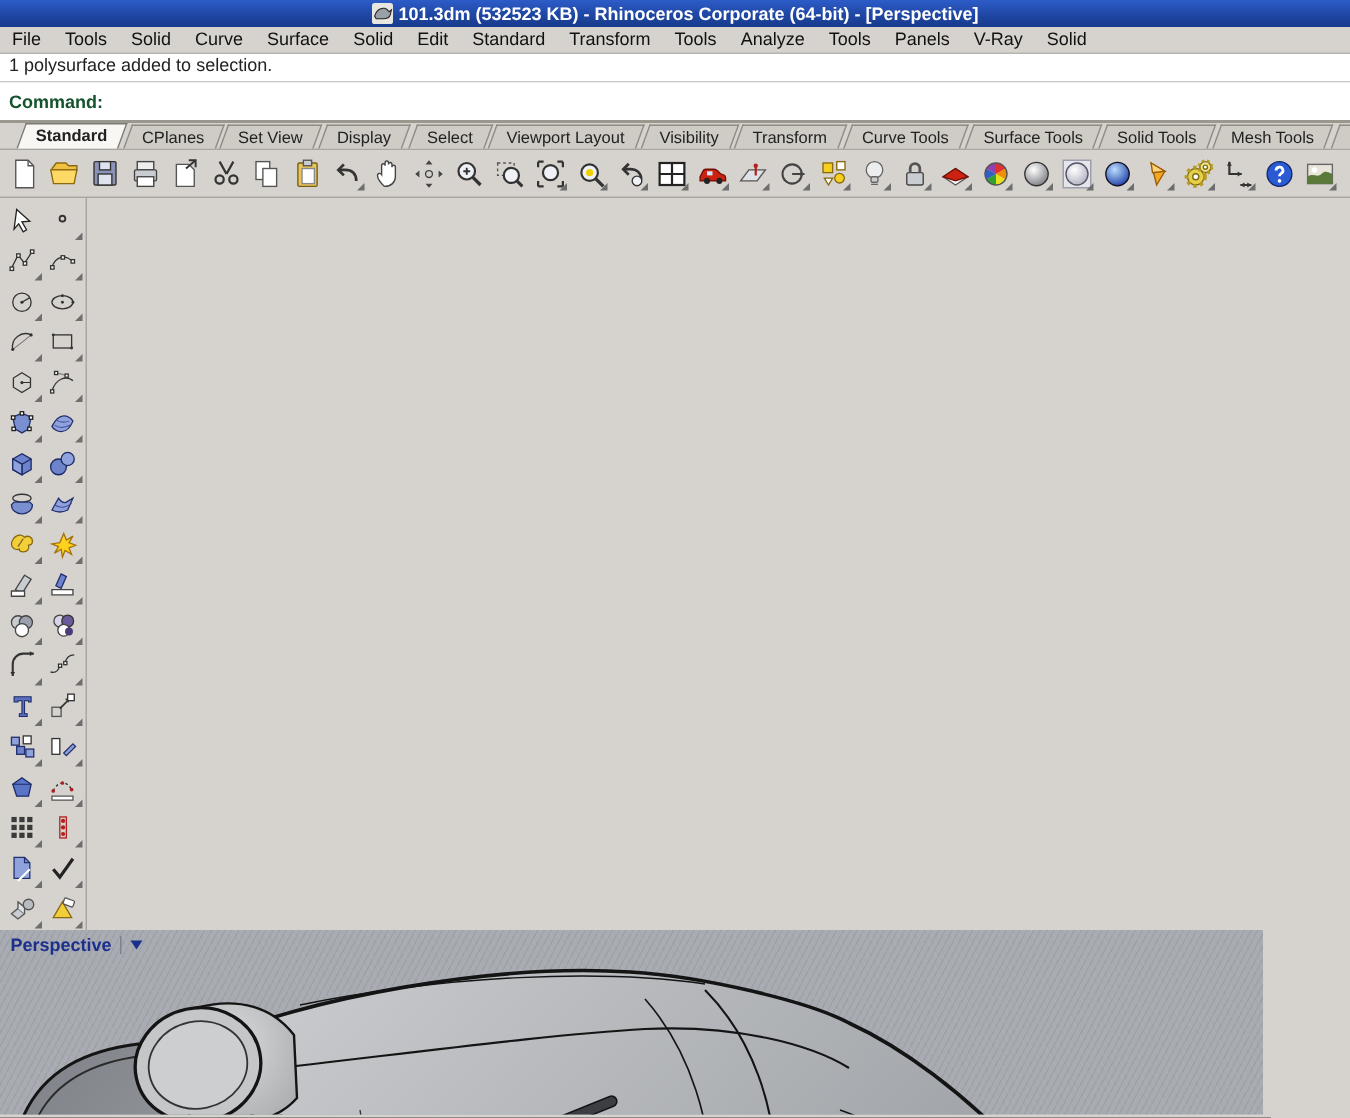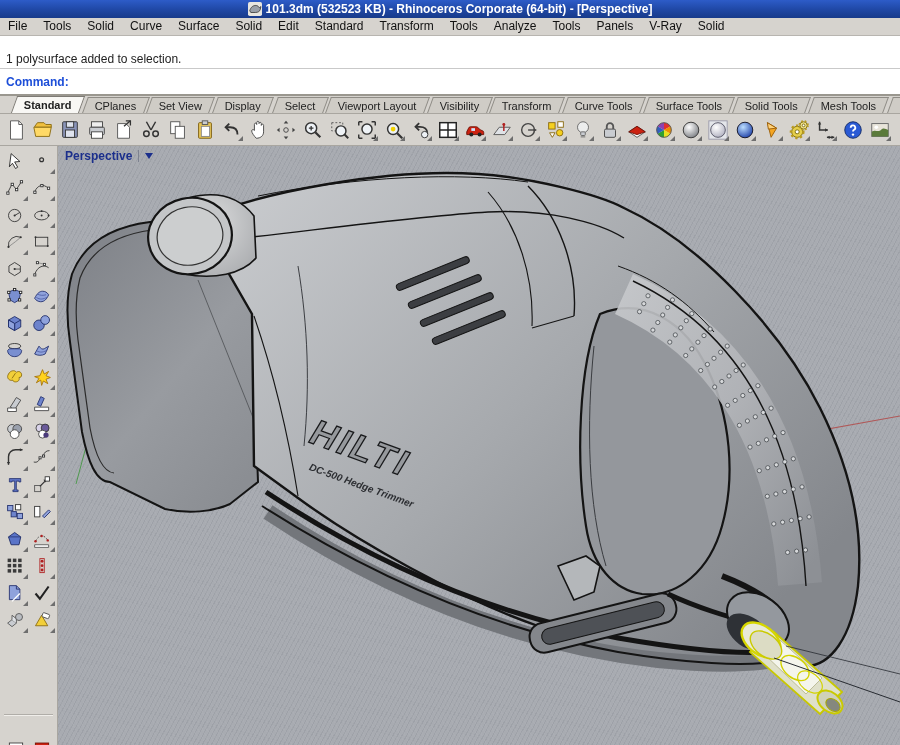--- a/index.html
+++ b/index.html
@@ -11,40 +11,40 @@
   .titlebar{height:18px;display:flex;align-items:center;gap:4px;padding:0 4px;
     background:linear-gradient(180deg,#2d5cc8 0%,#1f47a4 55%,#173a8a 100%);
     color:#fff;font-size:12px;font-weight:bold;white-space:nowrap;justify-content:center;}
   .titlebar .appicon{width:14px;height:14px;flex:0 0 auto;}
   
   .menubar{height:18px;display:flex;align-items:flex-end;background:#d6d3ce;
     border-bottom:1px solid #b8b5b0;font-size:12px;color:#111;}
   .mitem{padding:0 8px;line-height:17px;cursor:default;}
   
   .cmdhist{height:19px;background:#fff;border-bottom:1px solid #c9c9c9;
-    font-size:12px;color:#222;padding:16px 6px;}
+    font-size:12px;color:#222;padding:0 6px;}
   .cmdline{height:27px;background:#fff;border-bottom:2px solid #9a978f;
-    font-size:12px;font-weight:bold;color:#1d4ed8;padding:6px 6px 0 6px;}
+    font-size:12px;font-weight:bold;color:#14532d;padding:6px 6px 0 6px;}
   
   .tabsrow{height:18px;background:#d6d3ce;display:flex;align-items:flex-end;
     padding-left:14px;border-bottom:1px solid #a9a6a0;}
   .tab{height:16px;background:#cfccc6;border:1px solid #8f8c86;border-bottom:none;
     transform:skewX(-20deg);padding:0 9px;margin-right:3px;display:flex;align-items:center;
     font-size:11px;color:#222;}
   .tab>span{transform:skewX(20deg);white-space:nowrap;}
   .tab.active{background:#f8f7f4;height:17px;border-color:#7d7a74;font-weight:bold;}
   
   .toolbar{height:32px;background:#d6d3ce;display:flex;align-items:center;
     padding:2px 2px;border-bottom:1px solid #a9a6a0;}
   .tbtn{width:27px;height:27px;position:relative;display:flex;align-items:center;
     justify-content:center;border:1px solid transparent;background:transparent;padding:0;}
   .fly{position:absolute;right:1px;bottom:1px;width:0;height:0;
     border-left:5px solid transparent;border-bottom:5px solid #6e6e6e;}
   
-  .main{display:flex;height:611px;}
+  .main{display:flex;height:611px;flex-direction:column;}
   .sidebar{width:58px;background:#d6d3ce;border-right:1px solid #a9a6a0;
     display:flex;flex-direction:column;align-items:center;padding-top:2px;position:relative;}
   .sgrid{display:grid;grid-template-columns:27px 27px;grid-auto-rows:27px;gap:0;}
   .icell{position:relative;display:flex;align-items:center;justify-content:center;}
   .sdivider{position:absolute;left:4px;right:4px;top:568px;height:2px;
     border-top:1px solid #b0ada8;border-bottom:1px solid #f0eeea;}
   .sbottom{position:absolute;left:0;right:0;top:592px;display:flex;gap:6px;
     justify-content:center;}
   
   .viewport{position:relative;width:842px;height:611px;overflow:hidden;

